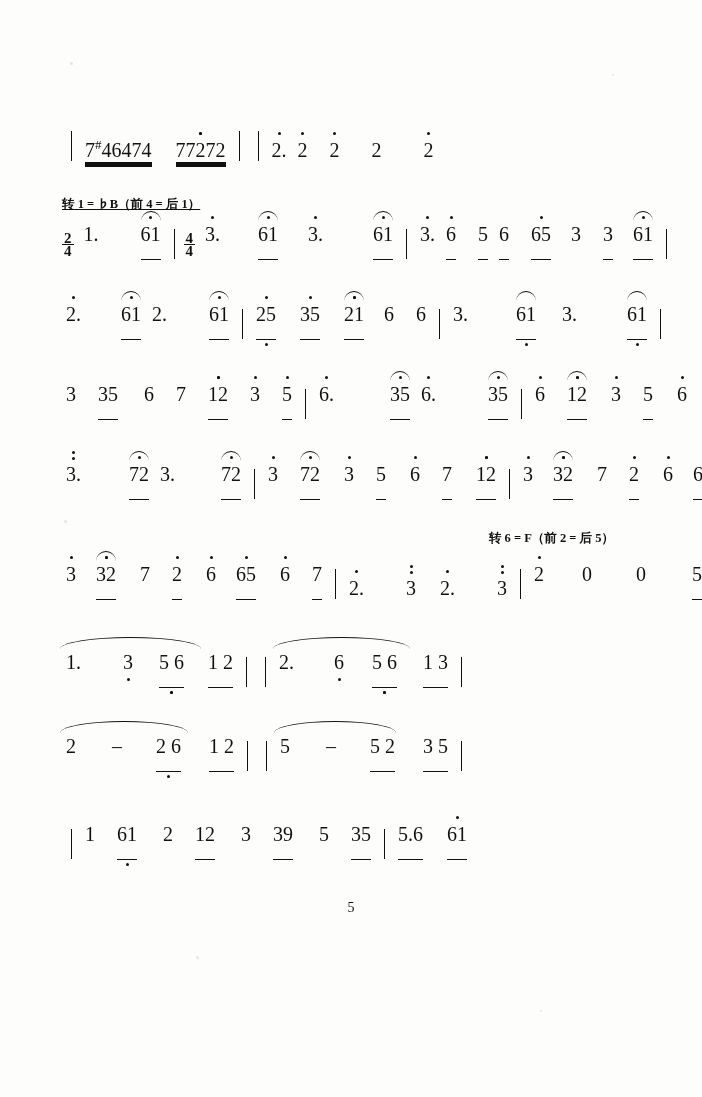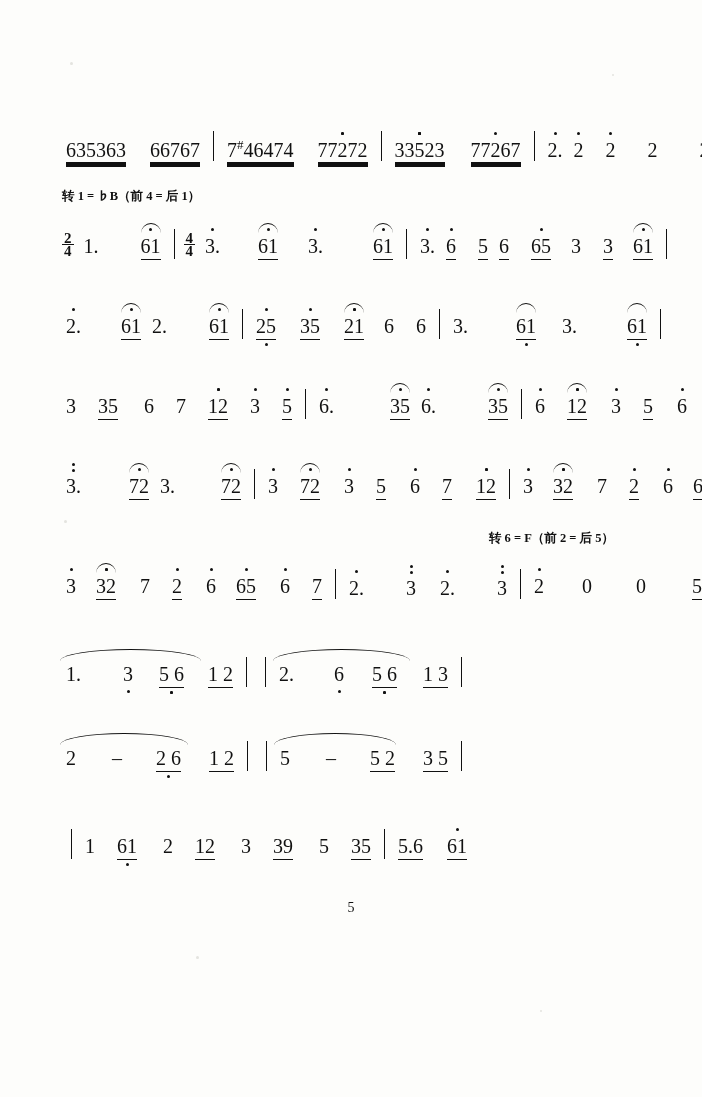--- a/index.html
+++ b/index.html
@@ -81,21 +81,21 @@
   .ol::after {
     content: "";
     position: absolute;
     left: 50%;
     bottom: -7px;
     width: 3px; height: 3px; margin-left: -1.5px;
     border-radius: 50%; background: #111;
   }
 
   
-  .u1 { border-bottom: 1.6px solid #111; padding-bottom: 1px; }
+  .u1 { border-bottom: 1.6px solid #111; padding-bottom: 13px; }
   .u2 { box-shadow: 0 2px 0 0 #111, 0 5px 0 0 #111; }
 
   
   .slur {
     position: absolute;
     left: 0; right: 0;
     top: -11px;
     height: 9px;
     border-top: 1.5px solid #111;
     border-radius: 50% 50% 0 0 / 100% 100% 0 0;
@@ -155,53 +155,43 @@
 
   <div class="speck" style="left:70px;  top:62px;  width:3px; height:3px;"></div>
   <div class="speck" style="left:612px; top:74px;  width:2px; height:2px;"></div>
   <div class="speck" style="left:64px;  top:520px; width:3px; height:3px;"></div>
   <div class="speck" style="left:410px; top:592px; width:2px; height:2px;"></div>
   <div class="speck" style="left:196px; top:956px; width:3px; height:3px;"></div>
   <div class="speck" style="left:540px; top:1010px;width:2px; height:2px;"></div>
 
   <div class="row" style="top:108px;">
     <div class="line">
-      <span class="cell">
-        <span class="grp u2">635363</span>
-        <span class="sp" style="width:8px"></span>
-        <span class="grp u2">66767</span>
-      </span>
       <span class="bar"></span>
       <span class="cell">
         <span class="grp u2">7<sup style="font-size:13px">#</sup>46474</span>
         <span class="sp" style="width:8px"></span>
         <span class="grp u2">77<span class="oh">2</span>7<span class="oh">2</span></span>
       </span>
       <span class="bar"></span>
-      <span class="cell">
-        <span class="grp u2"><span class="oh">3</span><span class="oh">3</span>5<span class="oh">2</span><span class="oh">3</span></span>
-        <span class="sp" style="width:10px"></span>
-        <span class="grp u2">77<span class="oh">2</span>67</span>
-      </span>
       <span class="bar"></span>
       <span class="cell">
         <span class="grp"><span class="oh">2</span>.</span>
         <span class="grp"><span class="oh">2</span></span>
         <span class="sp" style="width:6px"></span>
         <span class="grp"><span class="oh">2</span></span>
         <span class="sp" style="width:16px"></span>
         <span class="grp">2</span>
         <span class="sp" style="width:26px"></span>
         <span class="grp"><span class="oh">2</span></span>
       </span>
 
     </div>
   </div>
 
-  <div class="row" style="top:186px;">
+  <div class="row" style="top:194px;text-decoration:underline;">
     <span class="keychange">转 1 = ♭B（前 4 = 后 1）</span>
   </div>
 
   <div class="row" style="top:206px;">
     <div class="line">
       <span class="meter">
         <span class="num">2</span>
           <span>4</span>
       </span>
       <span class="cell">

